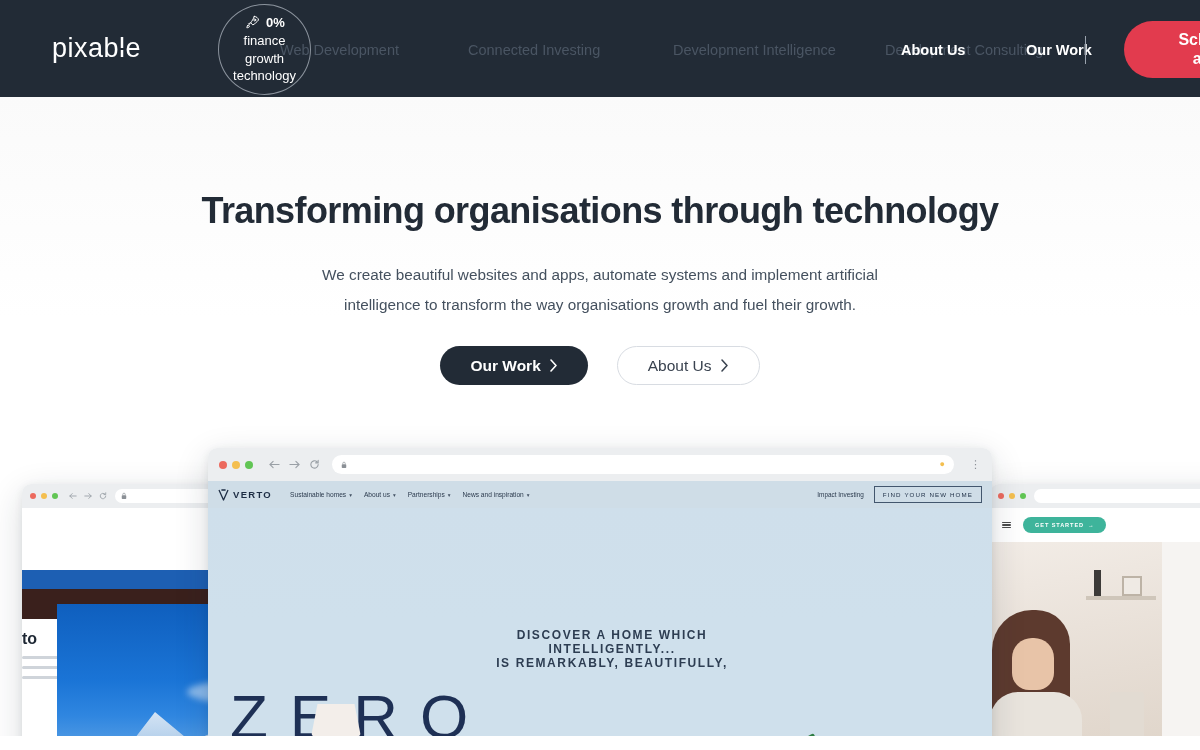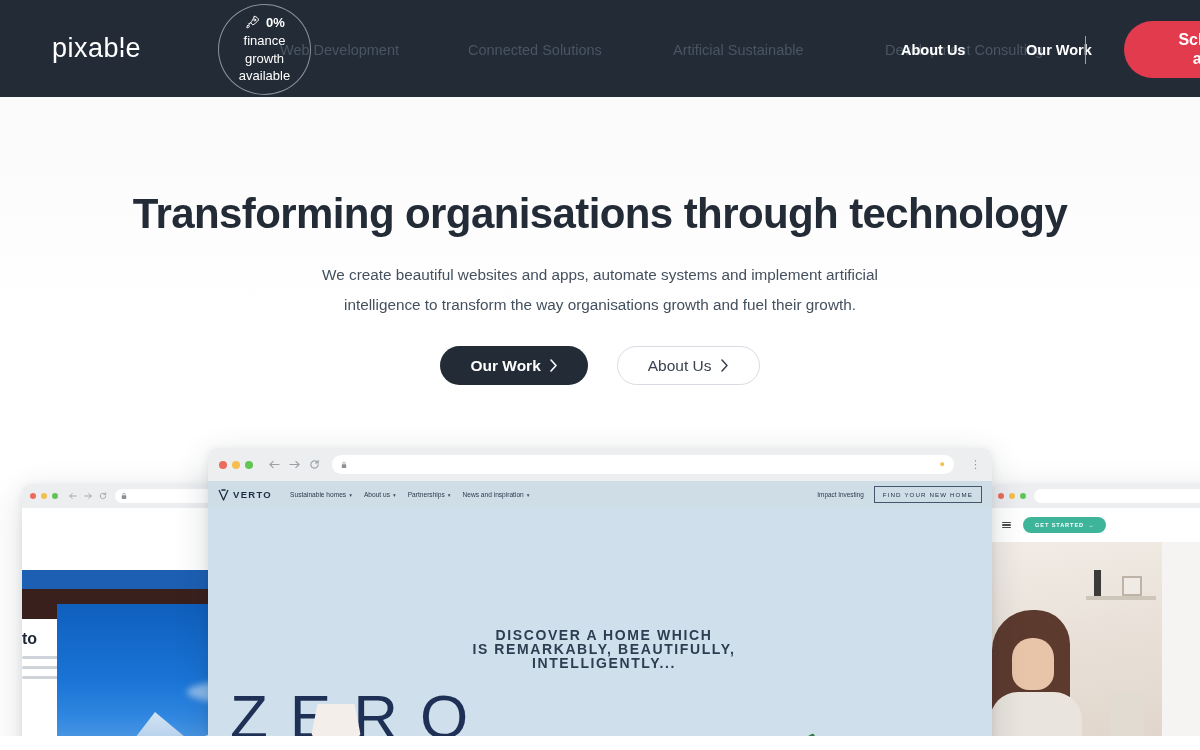--- a/index.html
+++ b/index.html
@@ -77,21 +77,21 @@
 
   
   .hero-bg {
     position: absolute; top: 97px; left: 0;
     width: 1200px; height: 400px;
     background: linear-gradient(180deg, #fafafa 0%, #ffffff 55%, #ffffff 100%);
   }
   .headline {
     position: absolute; top: 190px; left: 0; width: 1200px;
     text-align: center;
-    font-size: 42px; font-weight: 700; color: #222b36;
+    font-size: 36px; font-weight: 700; color: #222b36;
     letter-spacing: -0.6px;
   }
   .subhead {
     position: absolute; top: 260px; left: 300px; width: 600px;
     text-align: center;
     font-size: 15.3px; color: #44505e; line-height: 30px;
   }
 
   .hero-btns {
     position: absolute; top: 346px; left: 0; width: 1200px;
@@ -181,22 +181,22 @@
     font-size: 6.2px; color: #1d2d44; letter-spacing: 1.1px;
     border: 1px solid #43566d; padding: 4px 8px; white-space: nowrap;
   }
 
   .verto-hero {
     position: absolute; top: 27px; left: 0; right: 0; bottom: 0;
     background: linear-gradient(180deg, #cfdfeb 0%, #cfe0ec 45%, #cfe0ec 100%);
     overflow: hidden;
   }
   .verto-tagline {
-    position: absolute; top: 120px; left: 4px; width: 100%;
-    text-align: center; font-size: 14px; font-weight: 700;
+    position: absolute; top: 120px; left: 12px; width: 100%;
+    text-align: center; font-size: 12px; font-weight: 700;
     color: #2d3d52; letter-spacing: 1.6px; line-height: 14px;
   }
   .zero {
     position: absolute; top: 178px; left: 0; width: 100%;
     text-align: left; font-size: 62px; font-weight: 400;
     color: #1e3055; letter-spacing: 22px; line-height: 1;
     text-indent: 22px;
   }
 
   
@@ -341,27 +341,27 @@
             <path d="M14.5 3.5c3 0 5.5 2 6 5-2.6 3.2-5.6 5.6-8 7l-3-3c1.4-2.4 3.8-5.4 5-9z"></path>
             <circle cx="15.2" cy="8.4" r="1.4"></circle>
             <path d="M9.5 12.5l-3.2 1.3 1.1 1.1"></path>
             <path d="M5.2 16.2c-1 1-1.2 3.3-1.2 3.3s2.3-.2 3.3-1.2a1.5 1.5 0 00-2.1-2.1z"></path>
           </svg>
         </span>
         <span class="fb-pct">0%</span>
       </div>
       <div class="fb-line">finance</div>
       <div class="fb-line">growth</div>
-      <div class="fb-line">available</div>
+      <div class="fb-line">technology</div>
     </div>
 
     <div class="nav">
       <div class="nav-item dim" style="left:0px">Web Development</div>
-      <div class="nav-item dim" style="left:188px">Connected Solutions</div>
-      <div class="nav-item dim" style="left:393px">Artificial Sustainable</div>
+      <div class="nav-item dim" style="left:188px">Connected Investing</div>
+      <div class="nav-item dim" style="left:393px">Development Intelligence</div>
       <div class="nav-item dim" style="left:605px">Development Consulting</div>
       <div class="nav-item bright" style="left:621px">About Us</div>
       <div class="nav-item bright" style="left:746px">Our Work</div>
     </div>
 
     <div class="caret"></div>
 
     <div class="schedule-btn">
       <div>Schedule</div>
       <div>a Call</div>
@@ -553,22 +553,22 @@
           </div>
           <div class="verto-right">
             <div class="verto-invest">Impact Investing</div>
             <div class="verto-cta">FIND YOUR NEW HOME</div>
           </div>
         </div>
 
         <div class="verto-hero">
           <div class="verto-tagline">
             <div>DISCOVER A HOME WHICH</div>
+            <div>INTELLIGENTLY...</div>
             <div>IS REMARKABLY, BEAUTIFULLY,</div>
-            <div>INTELLIGENTLY...</div>
           </div>
 
           <div class="zero">ZERO</div>
 
           <div class="lamp-shade"></div>
           <div class="lamp-pole"></div>
 
           <div class="lamp-tag"></div>
 
           <div class="leaf leaf1"></div>

